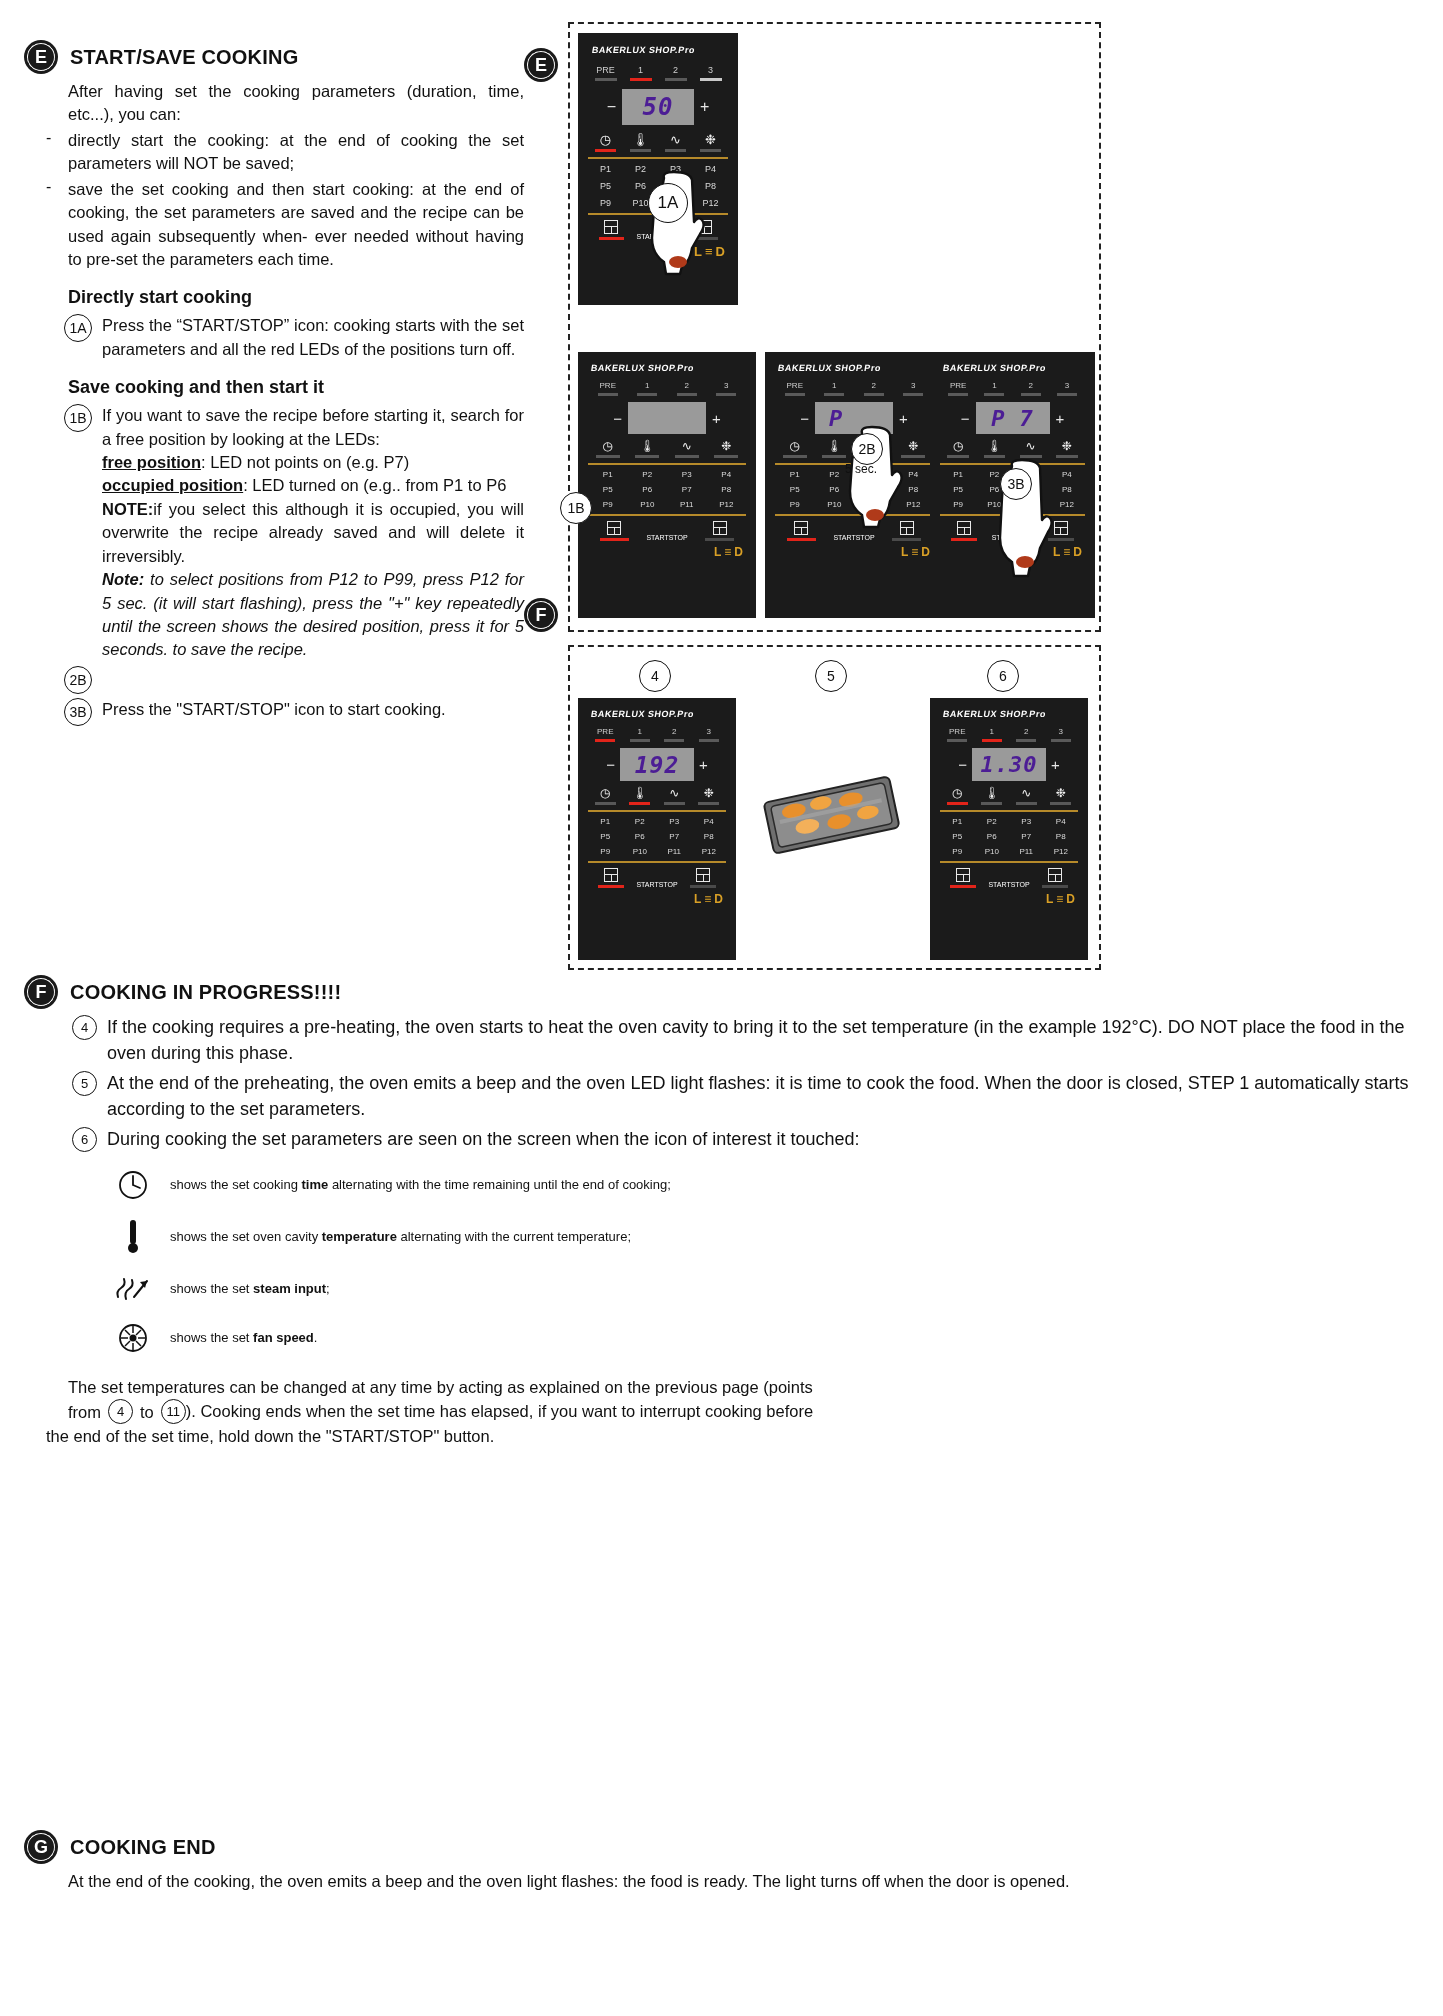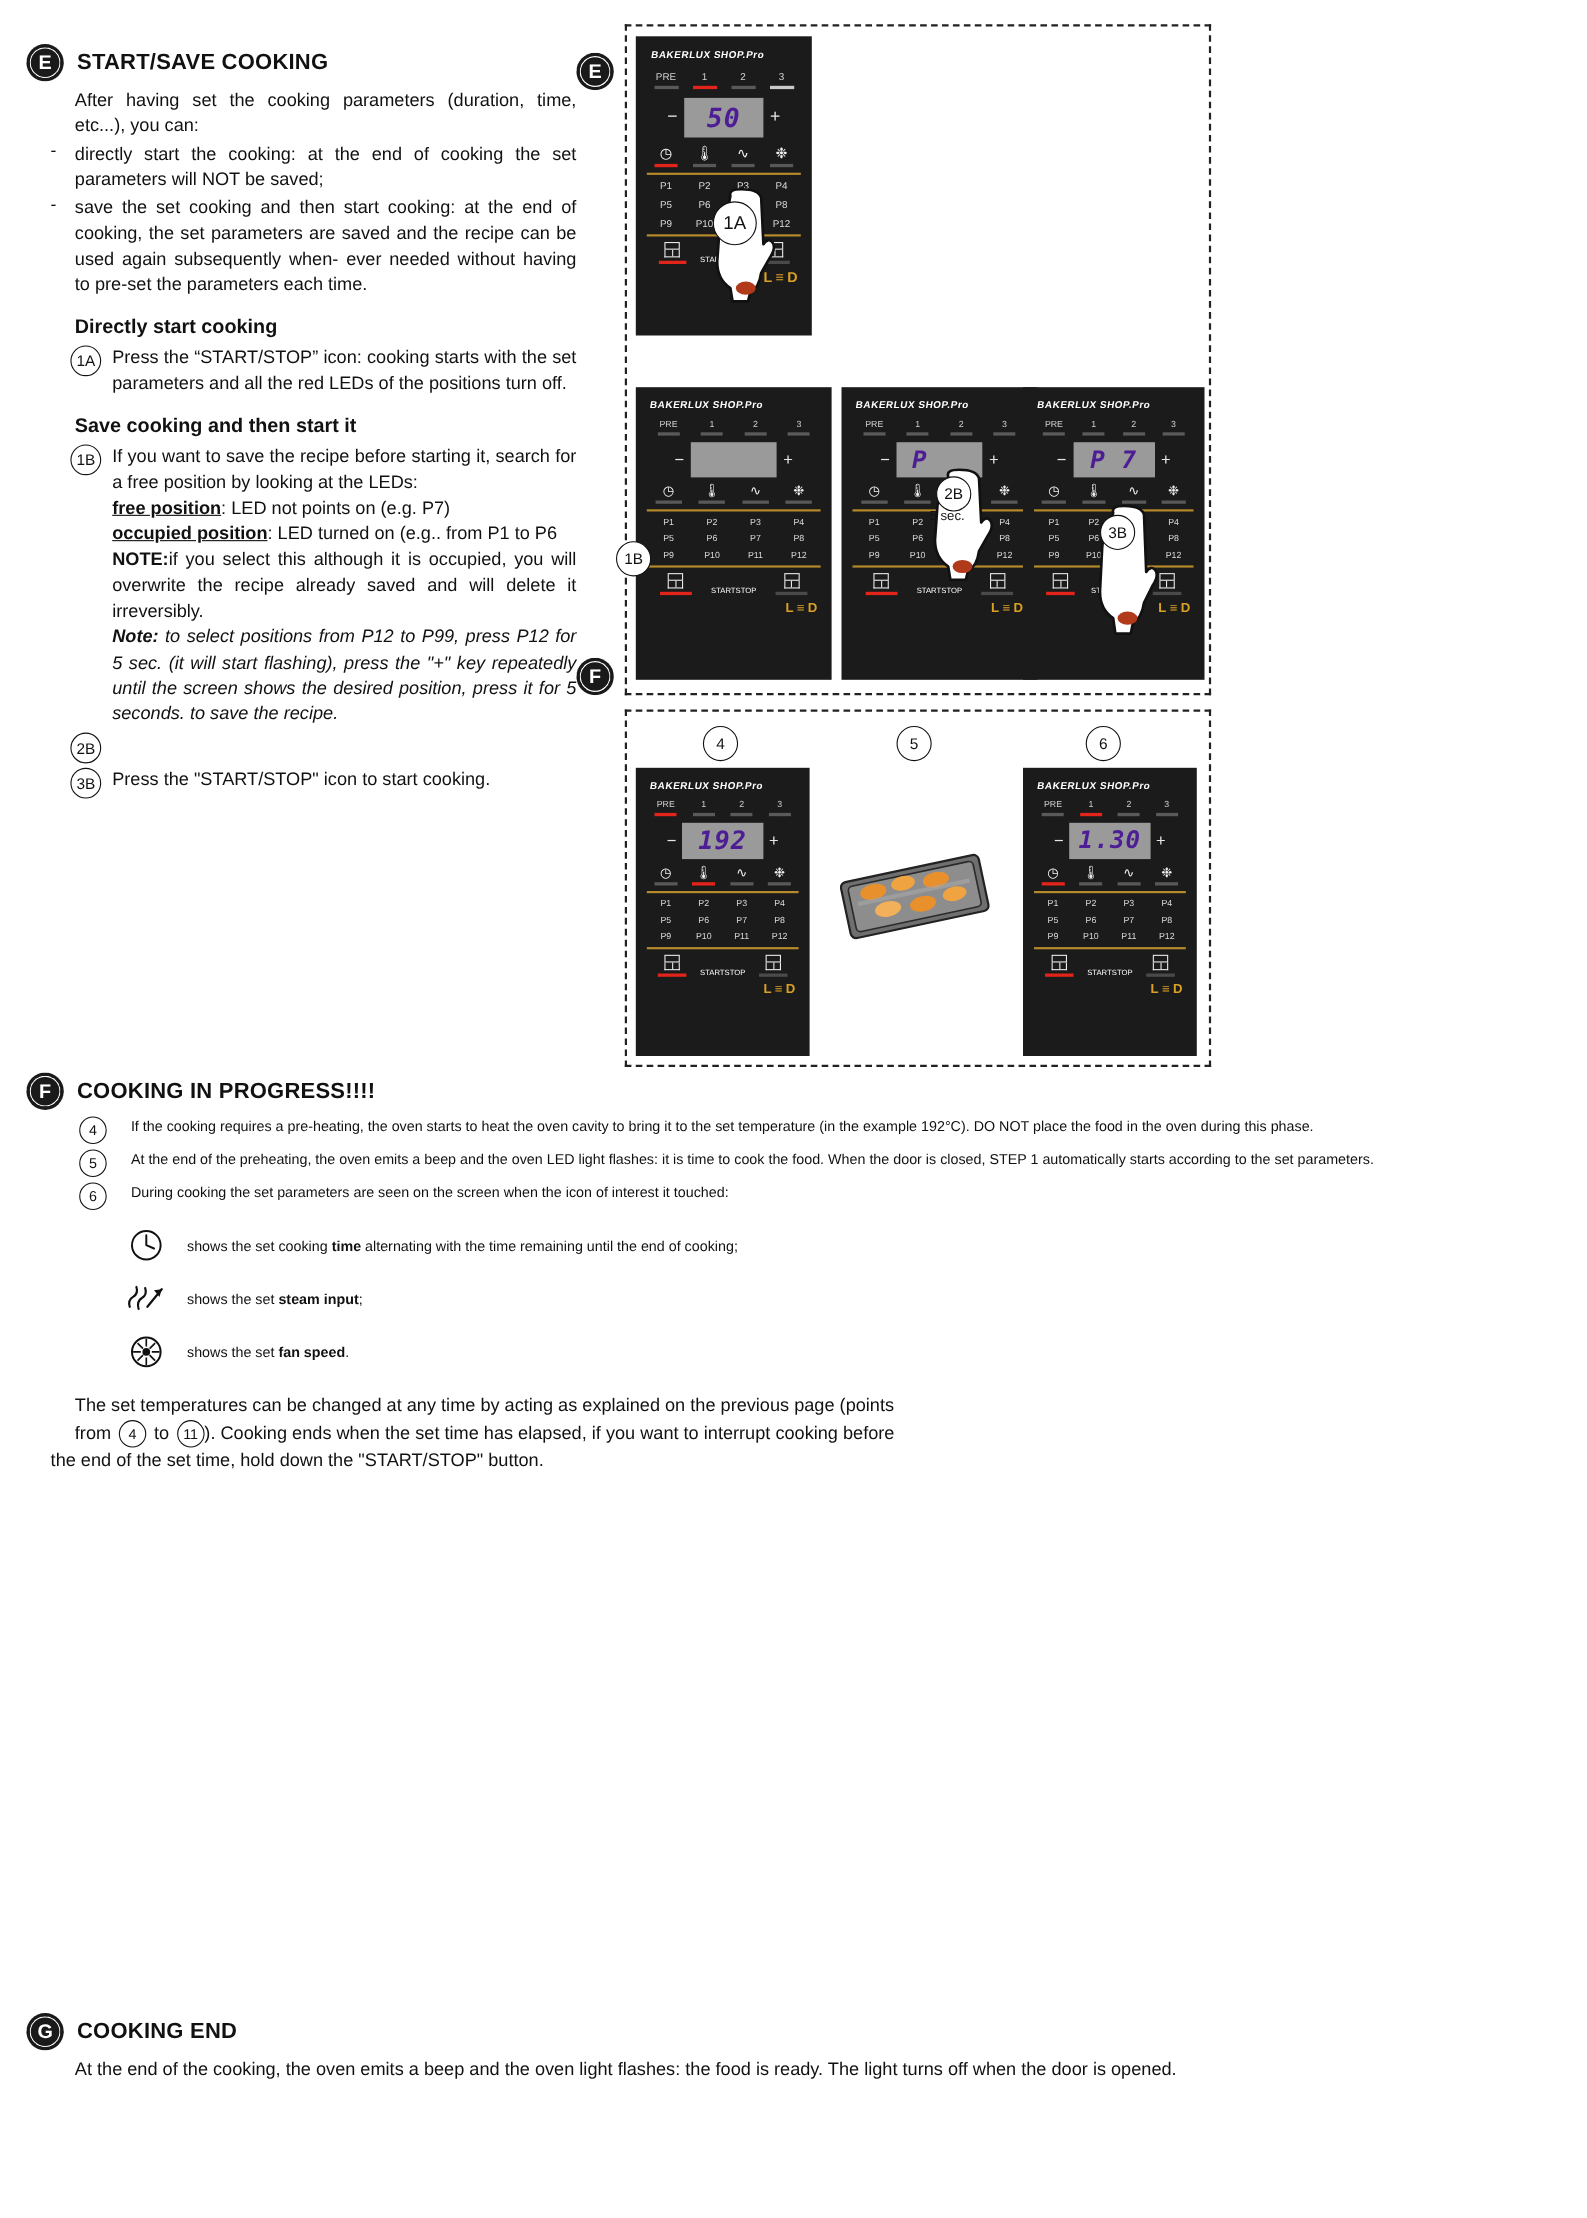--- a/index.html
+++ b/index.html
@@ -124,21 +124,21 @@
     position: absolute; width: 40px; height: 40px; border-radius: 50%;
     border: 1.8px solid #111; background: #fff;
     display: flex; align-items: center; justify-content: center;
     font-size: 17px; z-index: 6;
   }
   .callout.small { width: 32px; height: 32px; font-size: 14px; }
 
   
   .lower { position: absolute; left: 24px; width: 1395px; }
   .lrow { display: flex; gap: 10px; margin-top: 5px; align-items: flex-start; }
-  .lrow .txt { flex: 1; font-size: 13px; line-height: 1.42; margin-left: 12px; }
+  .lrow .txt { flex: 1; font-size: 18px; line-height: 1.42; }
 
   .iconline { display: flex; align-items: center; gap: 16px; margin-top: 16px; padding-left: 88px; }
   .iconline .ilabel { font-size: 13px; }
   .isvg { width: 42px; flex: none; display: flex; justify-content: center; }
 
   .tail { font-size: 16.5px; line-height: 1.5; margin-top: 20px; }
 </style>
 </head>
 <body>
 
@@ -786,20 +786,31 @@
         <svg width="32" height="32" viewBox="0 0 32 32">
             <circle cx="16" cy="16" r="13" fill="none" stroke="#111" stroke-width="1.8"></circle>
             <path d="M16 16 L16 7 M16 16 L23 19" stroke="#111" stroke-width="1.8" fill="none" stroke-linecap="round"></path>
           </svg>
       </span>
       <span class="ilabel">
         <span>shows the set cooking </span><span class="bld">time</span><span> alternating with the time remaining until the end of cooking;</span>
       </span>
     </div>
 
+    <div class="iconline">
+      <span class="isvg">
+        <svg width="32" height="40" viewBox="0 0 32 40">
+            <rect x="13" y="3" width="6" height="24" rx="3" fill="#111"></rect>
+            <circle cx="16" cy="31" r="5" fill="#111"></circle>
+          </svg>
+      </span>
+      <span class="ilabel">
+        <span>shows the set oven cavity </span><span class="bld">temperature</span><span> alternating with the current temperature;</span>
+      </span>
+    </div>
 
     <div class="iconline">
       <span class="isvg">
         <svg width="38" height="32" viewBox="0 0 38 32">
           <path d="M4 24 Q2 18 7 15 Q12 12 10 6" fill="none" stroke="#111" stroke-width="2" stroke-linecap="round"></path>
           <path d="M12 26 Q10 19 15 16 Q20 13 18 7" fill="none" stroke="#111" stroke-width="2" stroke-linecap="round"></path>
           <path d="M20 24 L33 8" stroke="#111" stroke-width="2" stroke-linecap="round"></path>
           <path d="M33 8 L26 9 L31 15 Z" fill="#111"></path>
         </svg>
       </span>

